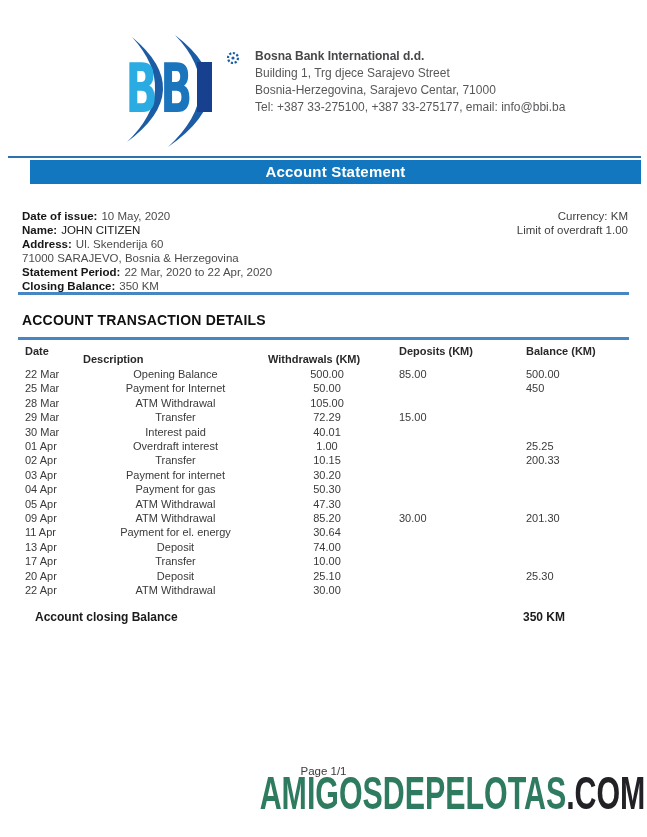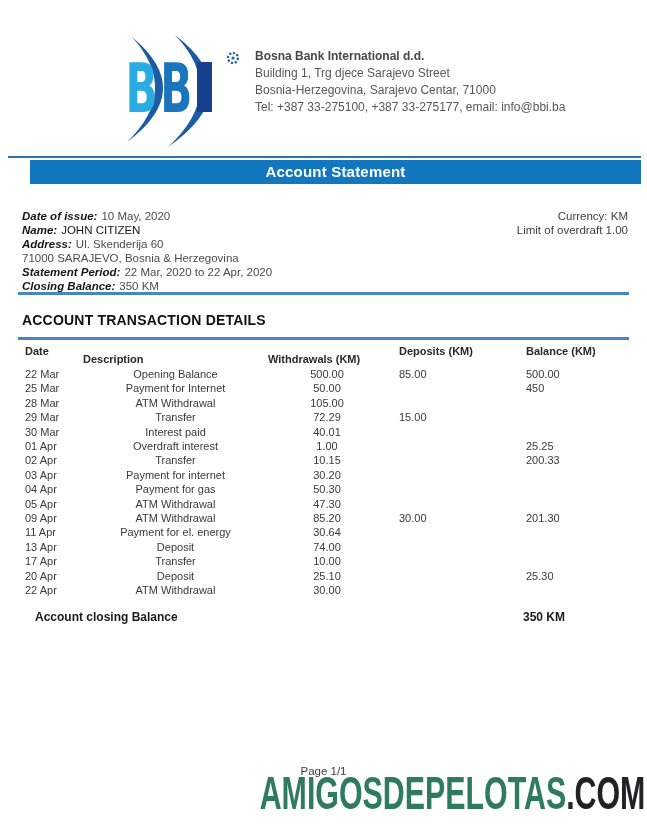--- a/index.html
+++ b/index.html
@@ -13,21 +13,21 @@
 
   #hdr-line{position:absolute;left:8px;top:156px;width:633px;height:2px;background:#2b72ae;}
 
   
   #banner{position:absolute;left:18px;top:160px;width:611px;height:24px;background:#1377bf;
           color:#ffffff;font-weight:bold;font-size:15px;text-align:center;line-height:24px;letter-spacing:.2px;margin-left:12px;}
 
   
   #info-left{position:absolute;left:22px;top:209px;font-size:11.5px;line-height:14px;color:#4c4c4f;}
   #info-right{position:absolute;right:19px;top:209px;text-align:right;font-size:11.5px;line-height:14px;color:#414144;}
-  .lbl{font-weight:bold;color:#161618;margin-right:4px;font-style:italic;}
+  .lbl{font-weight:bold;color:#161618;margin-right:4px;}
   .val.bold{font-weight:normal;color:#161618;}
   #info-line{position:absolute;left:18px;top:292px;width:611px;height:3px;background:#4687c3;}
 
   
   #section-title{position:absolute;left:22px;top:312px;font-size:14px;font-weight:bold;color:#101012;letter-spacing:.2px;}
   #table{position:absolute;left:18px;top:337px;width:611px;}
   #table-topline{height:3px;background:#4687c3;margin-bottom:2px;}
   .trow{display:flex;line-height:14.4px;font-size:11px;color:#3a3a3c;}
   .cell{flex:none;box-sizing:border-box;}
   .c-date{width:65px;padding-left:7px;}

